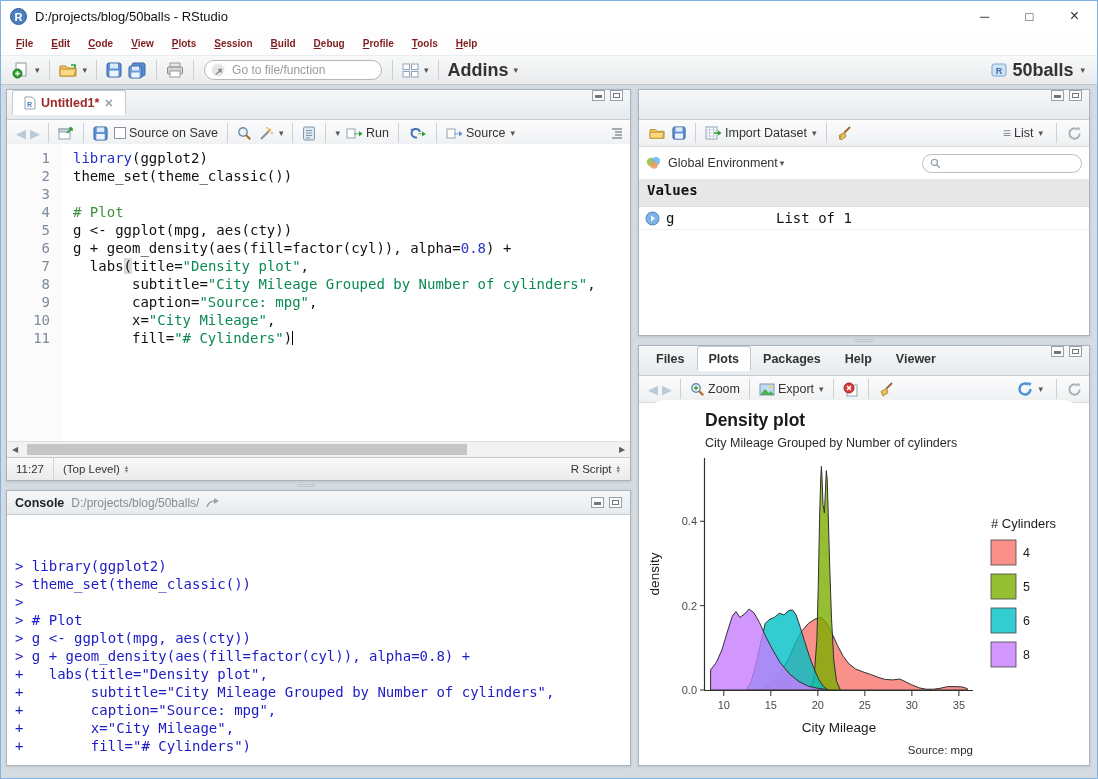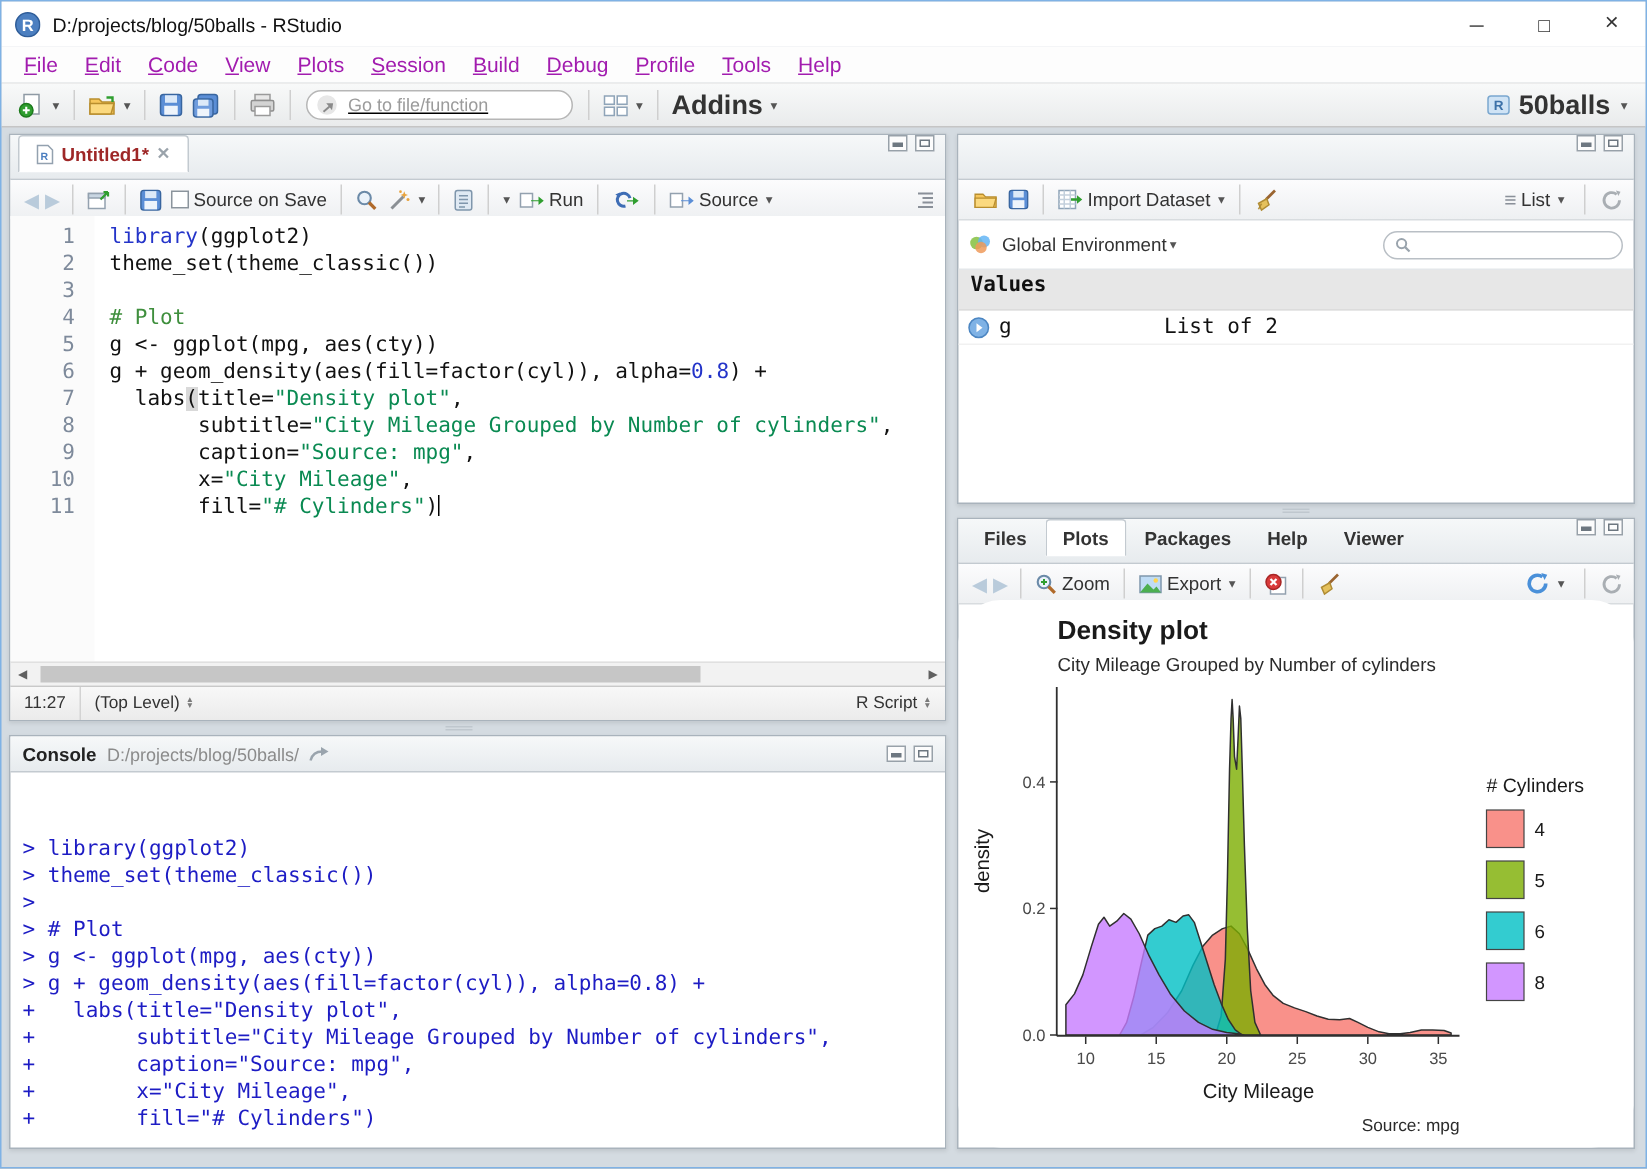--- a/index.html
+++ b/index.html
@@ -13,35 +13,35 @@
              display:flex; align-items:center; padding-left:9px; }
   .title-text{ font-size:13px; color:#111; margin-left:8px; }
   .win-controls{ margin-left:auto; display:flex; height:100%; }
   .win-btn{ width:45px; display:flex; align-items:center; justify-content:center;
             font-size:13px; color:#333; cursor:default; }
   .win-btn.close{ font-size:16px; }
 
   
   .menubar{ position:absolute; top:30px; left:0; right:0; height:24px; background:#fdfdfd;
             display:flex; align-items:center; padding-left:6px; }
-  .menu-item{ display:inline-block; padding:3px 9px; font-size:14px; color:#a21caf; }
+  .menu-item{ display:inline-block; padding:3px 9px; font-size:10px; color:#7f1d1d;font-weight:bold; }
   .menu-item::first-letter{ text-decoration:underline; }
 
   
   .main-toolbar{ position:absolute; top:54px; left:0; right:0; height:30px;
                  background:linear-gradient(#f8f9f9,#e9ebec);
                  border-top:1px solid #ececec; border-bottom:1px solid #c5c5c5;
                  display:flex; align-items:center; padding:0 8px; }
   .tb-sep{ width:1px; height:20px; background:#cfcfcf; margin:0 6px; }
   .caret{ font-size:9px; color:#555; margin-left:2px; }
   .tb-btn{ display:flex; align-items:center; gap:3px; padding:2px 3px; border-radius:2px; }
   .goto-wrap{ position:relative; margin:0 4px; }
   .goto-input{ width:178px; height:20px; border:1px solid #b6b6b6; border-radius:10px;
-               font-size:12px; padding:0 8px 0 27px; color:#000000; outline:none;
-               font-family:"Liberation Sans",sans-serif;text-decoration:underline; }
+               font-size:12px; padding:0 8px 0 27px; color:#0f766e; outline:none;
+               font-family:"Liberation Sans",sans-serif; }
   .goto-input::placeholder{ color:#9b9b9b; }
   .goto-ic{ position:absolute; left:7px; top:3px; }
   .tb-label{ font-size:18px; font-weight:bold; color:#333; }
   .proj{ margin-left:auto; display:flex; align-items:center; gap:5px; padding-right:4px; }
 
   
   .pane{ position:absolute; background:#fff; border:1px solid #a9b3bc;
          box-shadow:0 1px 3px rgba(0,0,0,.10); }
   .tabstrip{ height:30px; background:linear-gradient(#f6f8f9,#e7ebee);
              border-bottom:1px solid #c3cad0; display:flex; align-items:flex-start; padding-left:5px; }
@@ -445,21 +445,21 @@
       </span>
     </div>
     <div class="env-band">Values</div>
     <div>
         <div class="env-row">
         <svg width="15" height="15" viewBox="0 0 15 15">
           <circle cx="7.5" cy="7.5" r="6.5" fill="#7fb2e5" stroke="#4c86c2"></circle>
           <path d="M6 4.5l4 3-4 3z" fill="#fff"></path>
         </svg>
         <span class="env-name">g</span>
-        <span class="env-val">List of 2</span>
+        <span class="env-val">List of 1</span>
       </div>
       </div>
   </div>
 
   <div class="grip" style="left:854px; top:338px;"></div>
 
   <div class="pane" style="left:637px; top:344px; width:452px; height:421px;">
     <div class="tabstrip">
       <span style="display:flex; align-items:flex-end;">
           <span class="tab">Files</span>

